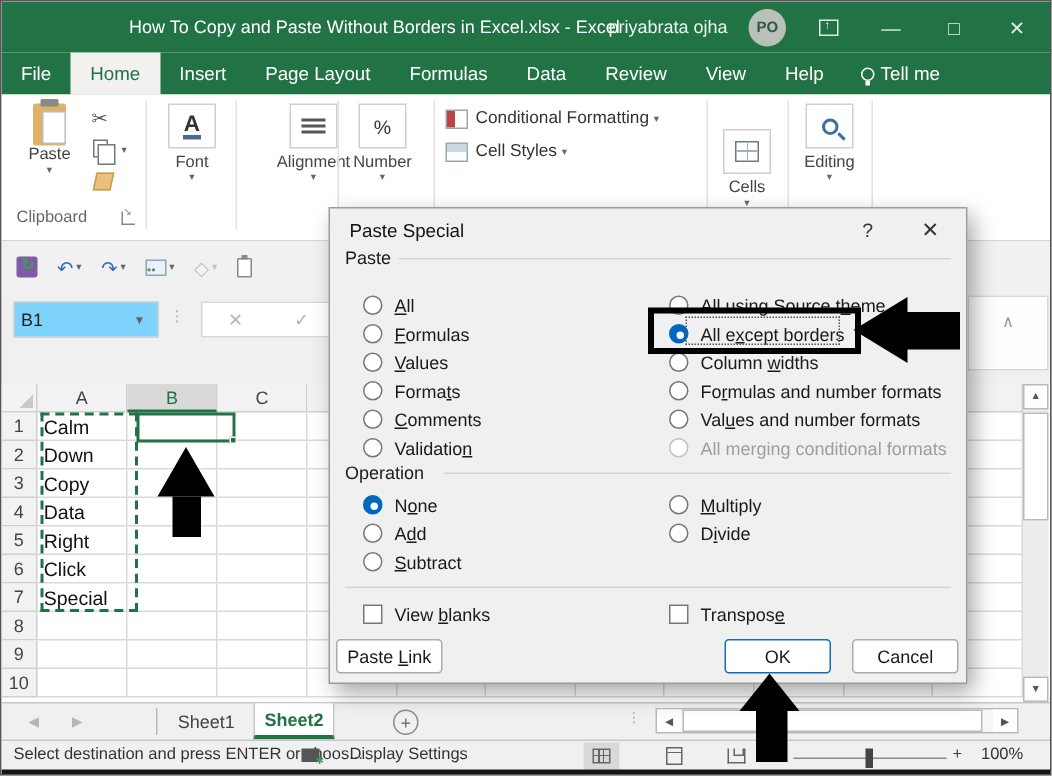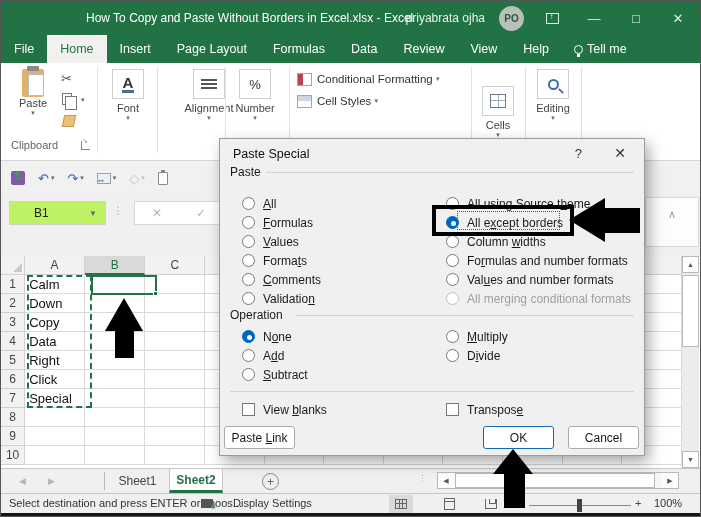--- a/index.html
+++ b/index.html
@@ -70,22 +70,22 @@
              display:flex; align-items:center; gap:13px; padding-left:10px; font-size:13px; }
   .qat-ic { display:flex; align-items:center; gap:2px; color:#2b6cb8; }
   .save-ic { width:14px; height:14px; background:#7d5ba6; position:relative; border-radius:2px; }
   .save-ic::after { content:"↻"; position:absolute; left:3px; top:-1px; color:#3f9c5a; font-size:11px; font-weight:bold; }
   .share-ic { width:14px; height:11px; border:1px solid #8aa; position:relative; background:#eef; }
   .share-ic::after { content:"●●"; position:absolute; left:0px; top:3px; font-size:5px; color:#3f9c5a; letter-spacing:0; }
   .shape-ic { color:#c0c0c0; font-size:13px; }
   .clipsm-ic { width:10px; height:13px; border:1.2px solid #888; border-radius:1px; position:relative; background:#fff; }
   .clipsm-ic::before { content:""; position:absolute; left:2px; top:-3px; width:4px; height:3px; background:#888; }
   .formula-row { position:absolute; left:0; top:194px; width:100%; height:61px; background:#f0f0f0; }
-  .name-box { position:absolute; left:8px; top:6px; width:97px; height:24px; background:#bef264; border:1px solid #d0d0d0;
-              font-size:12px; color:#222; display:flex; align-items:center; padding-left:24px; }
+  .name-box { position:absolute; left:8px; top:6px; width:97px; height:24px; background:#7dd3fc; border:1px solid #d0d0d0;
+              font-size:12px; color:#222; display:flex; align-items:center; padding-left:4px; }
   .name-chev { position:absolute; right:8px; color:#666; font-size:8px; }
   .fx-dots { position:absolute; left:112px; top:10px; color:#aaa; font-size:10px; letter-spacing:0; }
   .fx-btns { position:absolute; left:133px; top:6px; width:90px; height:24px; background:#fff; border:1px solid #d8d8d8;
              display:flex; align-items:center; justify-content:space-around; color:#b5b5b5; font-size:12px; }
   .fb-expand { position:absolute; left:644px; top:2px; width:54px; height:50px; background:#fdfdfd; border:1px solid #d8d8d8;
                color:#999; font-size:11px; display:flex; align-items:flex-start; justify-content:center; padding-top:10px; }
 
   
   .sheet-area { position:absolute; left:0; top:255px; width:681px; height:212px; background:#fff; overflow:hidden; }
   .col-head-row { display:flex; height:19px; }

